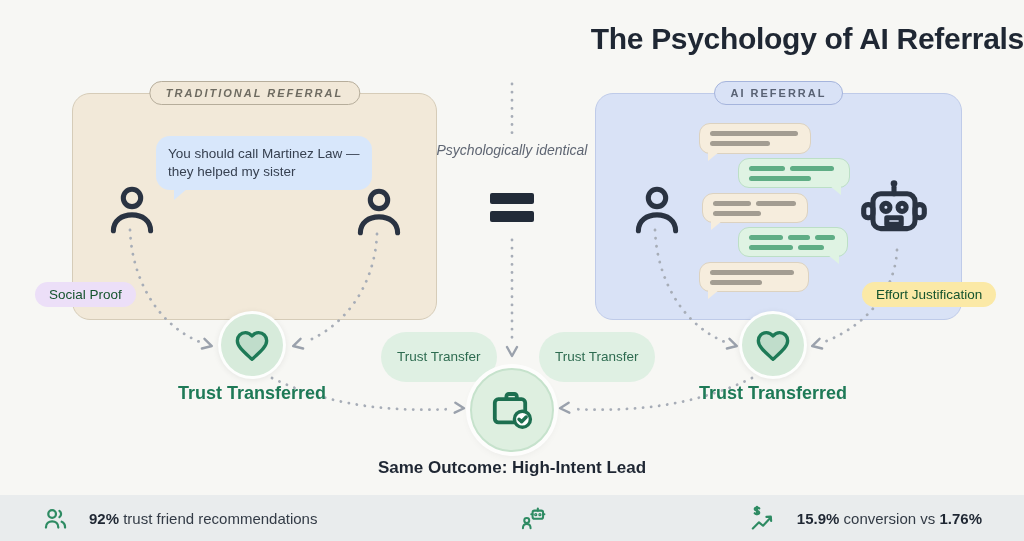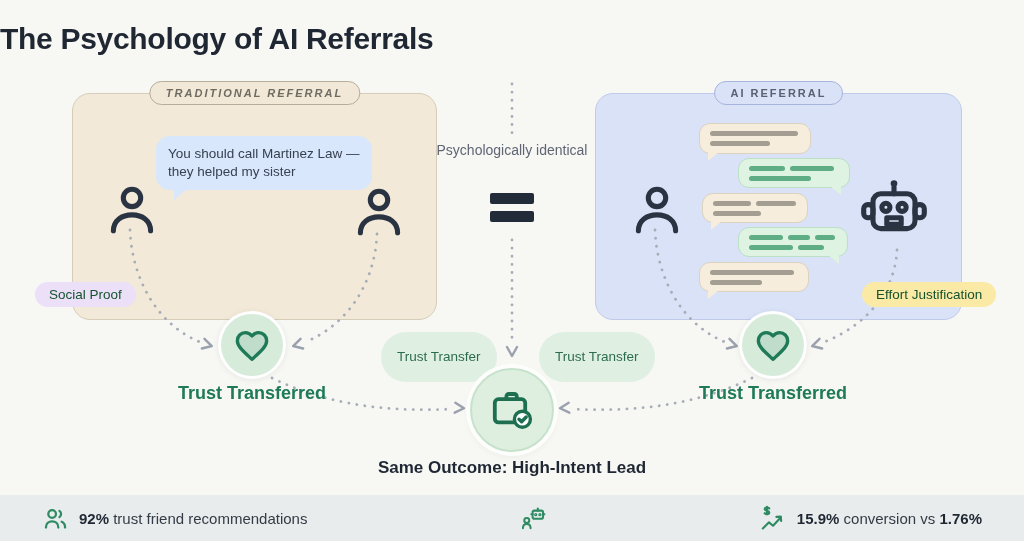--- a/index.html
+++ b/index.html
@@ -1,21 +1,21 @@
 <!DOCTYPE html>
 <html><head>
 <meta charset="utf-8">
 <style>
   html,body{margin:0;padding:0;}
   body{
     width:1024px;height:541px;position:relative;overflow:hidden;
     font-family:"Liberation Sans",sans-serif;background:#F7F7F4;
   }
   .title{
-    position:absolute;top:22px;left:0;right:0;margin:0;text-align:left;
+    position:absolute;top:22px;left:0;right:0;margin:0;text-align:right;
     font-size:30px;font-weight:bold;color:#1F2733;letter-spacing:-0.3px;
   }
   
   .panel{position:absolute;top:93px;height:225px;border-radius:18px;z-index:1;}
   .panel.trad{left:72px;width:363px;background:#F2E9D9;border:1.5px solid #D6CCB8;}
   .panel.ai{left:595px;width:365px;background:#D9E2F6;border:1.5px solid #BFCBE9;}
   .panel-label{
     position:absolute;top:-13px;left:50%;transform:translateX(-50%);
     padding:5px 16px;border-radius:999px;font-size:11px;font-weight:bold;
     letter-spacing:2px;white-space:nowrap;z-index:2;
@@ -41,21 +41,21 @@
   .cb .bar{height:5px;border-radius:3px;}
   .cb.beige .bar{background:#A39D92;}
   .cb.green .bar{background:#5FAD85;}
   .cb.beige:after{content:"";position:absolute;left:8px;bottom:-8px;width:0;height:0;
     border-top:9px solid #F6EDDD;border-right:11px solid transparent;}
   .cb.green:after{content:"";position:absolute;right:8px;bottom:-8px;width:0;height:0;
     border-top:9px solid #DFF3E3;border-left:11px solid transparent;}
   
   .psych-note{
     position:absolute;left:432px;top:141px;width:160px;text-align:center;
-    font-size:14px;color:#5F6673;line-height:1.35;z-index:4;
+    font-style:italic;font-size:14px;color:#5F6673;line-height:1.35;z-index:4;
   }
   .equals{position:absolute;left:490px;top:193px;width:44px;z-index:4;}
   .equals .ebar{height:11px;background:#222B38;border-radius:2px;}
   .equals .ebar + .ebar{margin-top:7px;}
   
   .tag{position:absolute;padding:5px 14px;border-radius:999px;font-size:13.5px;
        color:#14532d;z-index:6;white-space:nowrap;}
   .tag.social{left:35px;top:282px;background:#ECDFF8;}
   .tag.effort{left:862px;top:282px;background:#FBE9A6;}
   
@@ -94,21 +94,21 @@
   
   .overlay{position:absolute;left:0;top:0;z-index:3;pointer-events:none;}
   .dots{fill:none;stroke:#A7ADB7;stroke-width:2.8;stroke-dasharray:0.1 8;stroke-linecap:round;}
   .chev{fill:none;stroke:#9AA1AC;stroke-width:2.4;stroke-linecap:round;stroke-linejoin:round;}
   
   .stats-bar{
     position:absolute;left:0;right:0;top:495px;height:46px;background:#E9ECED;
     display:flex;align-items:center;justify-content:space-between;
     padding:0 42px;box-sizing:border-box;z-index:7;
   }
-  .stat{display:flex;align-items:center;gap:10px;font-size:15px;color:#333B46;}
+  .stat{display:flex;align-items:center;gap:20px;font-size:15px;color:#333B46;}
   .stat .num{font-weight:bold;color:#1F2733;}
   .stat svg{flex:0 0 auto;}
 </style>
 </head>
 <body>
 
 <h1 class="title">The Psychology of AI Referrals</h1>
 
 <div class="panel trad">
   <div class="panel-label">TRADITIONAL REFERRAL</div>

